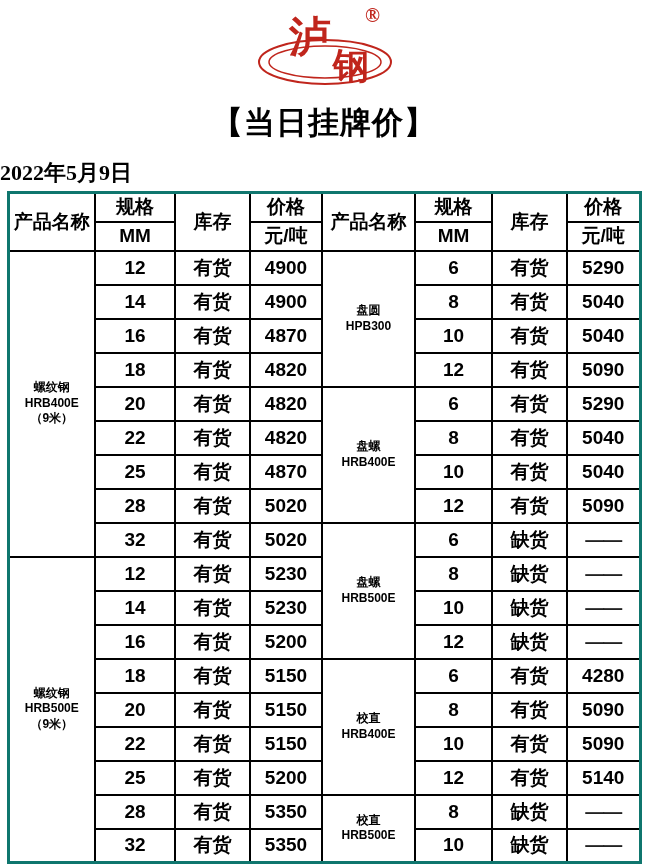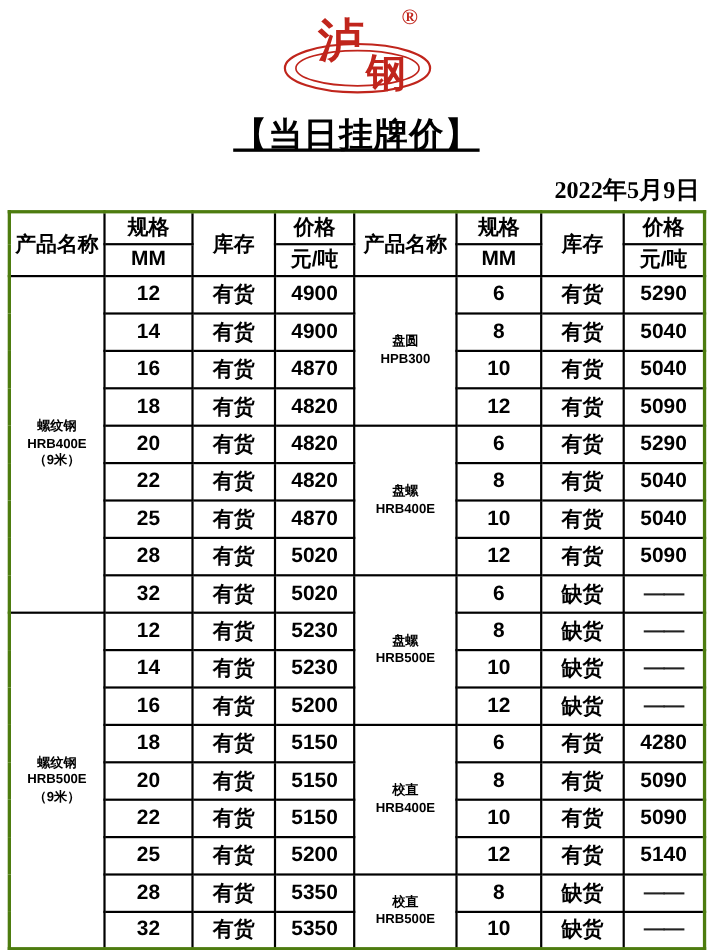--- a/index.html
+++ b/index.html
@@ -6,31 +6,31 @@
   .page{
     width:648px;height:864px;background:#fff;overflow:hidden;
     font-family:"Liberation Sans","DejaVu Sans",sans-serif;color:#000;
   }
   
   .logo{width:648px;height:84px;margin-top:4px;display:flex;justify-content:center;}
   .logo svg text{fill:#c0251c;font-family:"Liberation Serif","DejaVu Serif",serif;font-weight:bold;}
   
   .title{
     text-align:center;margin-top:14px;font-size:31px;font-weight:bold;
-    font-family:"Liberation Serif","DejaVu Serif",serif;letter-spacing:1px;color:#000;text-decoration:underline;
+    font-family:"Liberation Serif","DejaVu Serif",serif;letter-spacing:1px;color:#000;
   }
   
   .date{
-    text-align:right;padding-right:12px;margin-top:14px;margin-bottom:3px;
-    font-size:22px;font-weight:bold;font-family:"Liberation Serif","DejaVu Serif",serif;padding-left:12px;
+    padding-right:12px;margin-top:14px;margin-bottom:3px;
+    font-size:22px;font-weight:bold;font-family:"Liberation Serif","DejaVu Serif",serif;
   }
   
   table.price-table{
     border-collapse:collapse;table-layout:fixed;width:632px;margin:0 auto;
-    border:3px solid #4d7c0f;
+    border:3px solid #0f766e;
   }
   .price-table th,.price-table td{
     border:2px solid #000;text-align:center;vertical-align:middle;
     font-weight:bold;font-size:19px;padding:0;overflow:hidden;
   }
   .price-table thead tr{height:29px;}
   .price-table tbody tr{height:34px;}
   .price-table td.product{font-size:12px;line-height:1.3;}
   .price-table td.product div{white-space:nowrap;}
   .price-table td.dash{letter-spacing:-1px;color:#222;}

